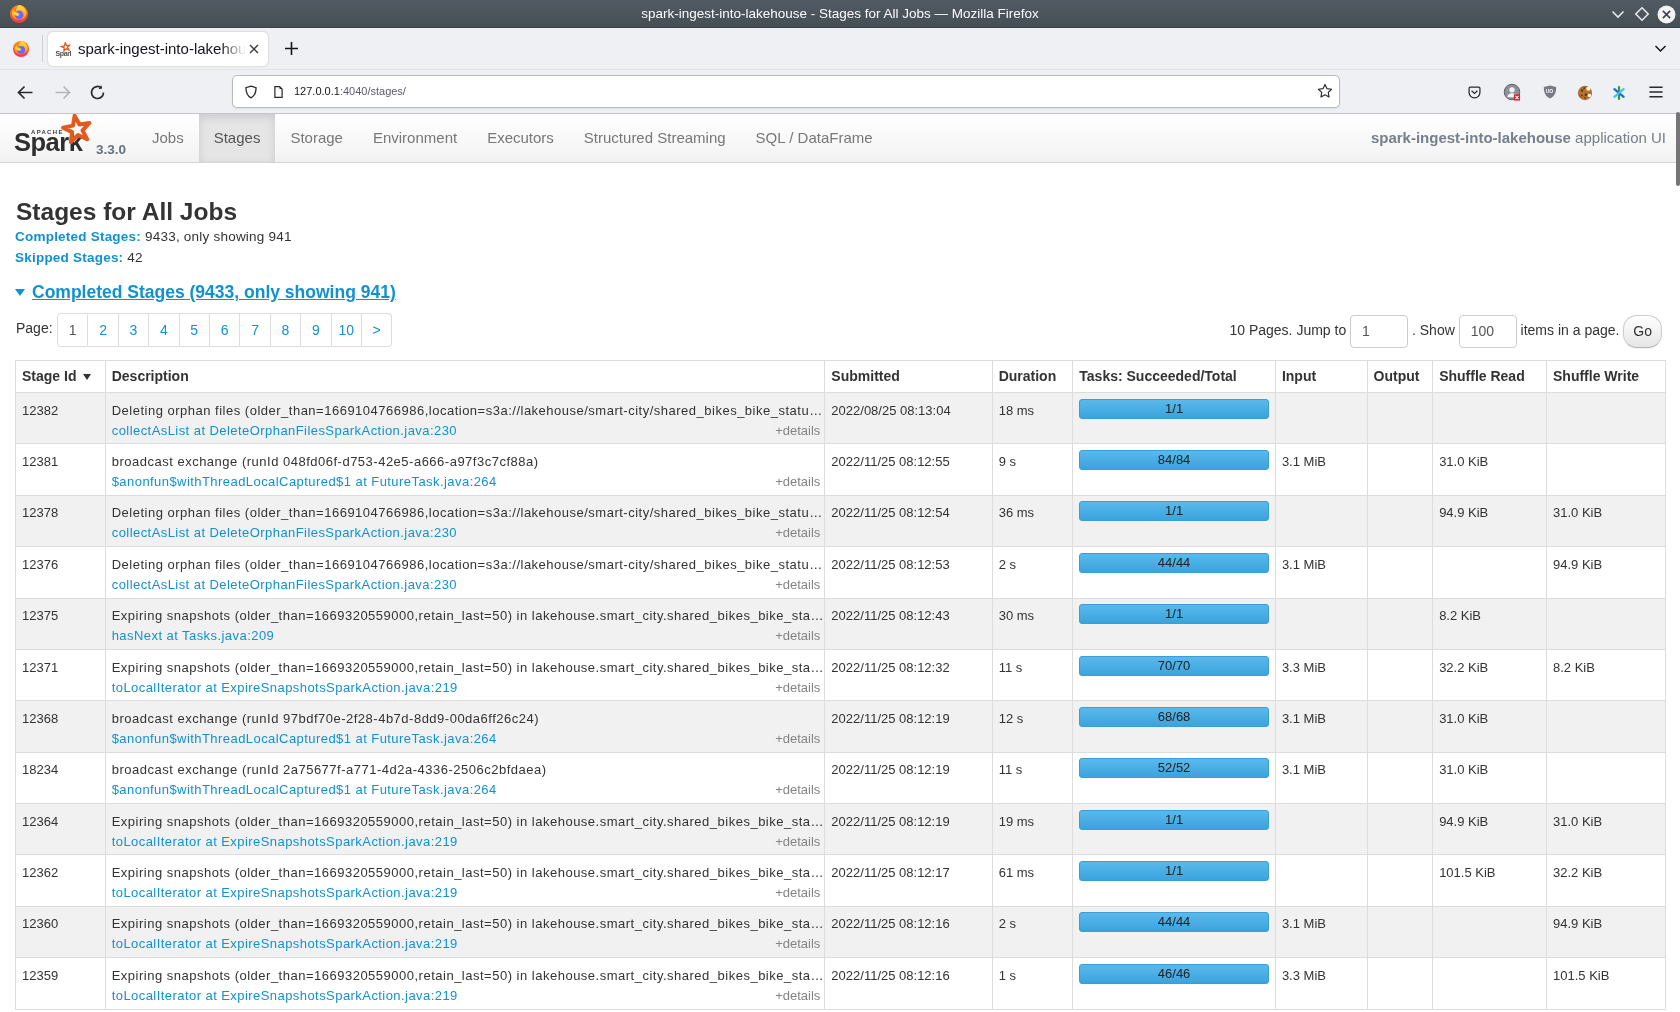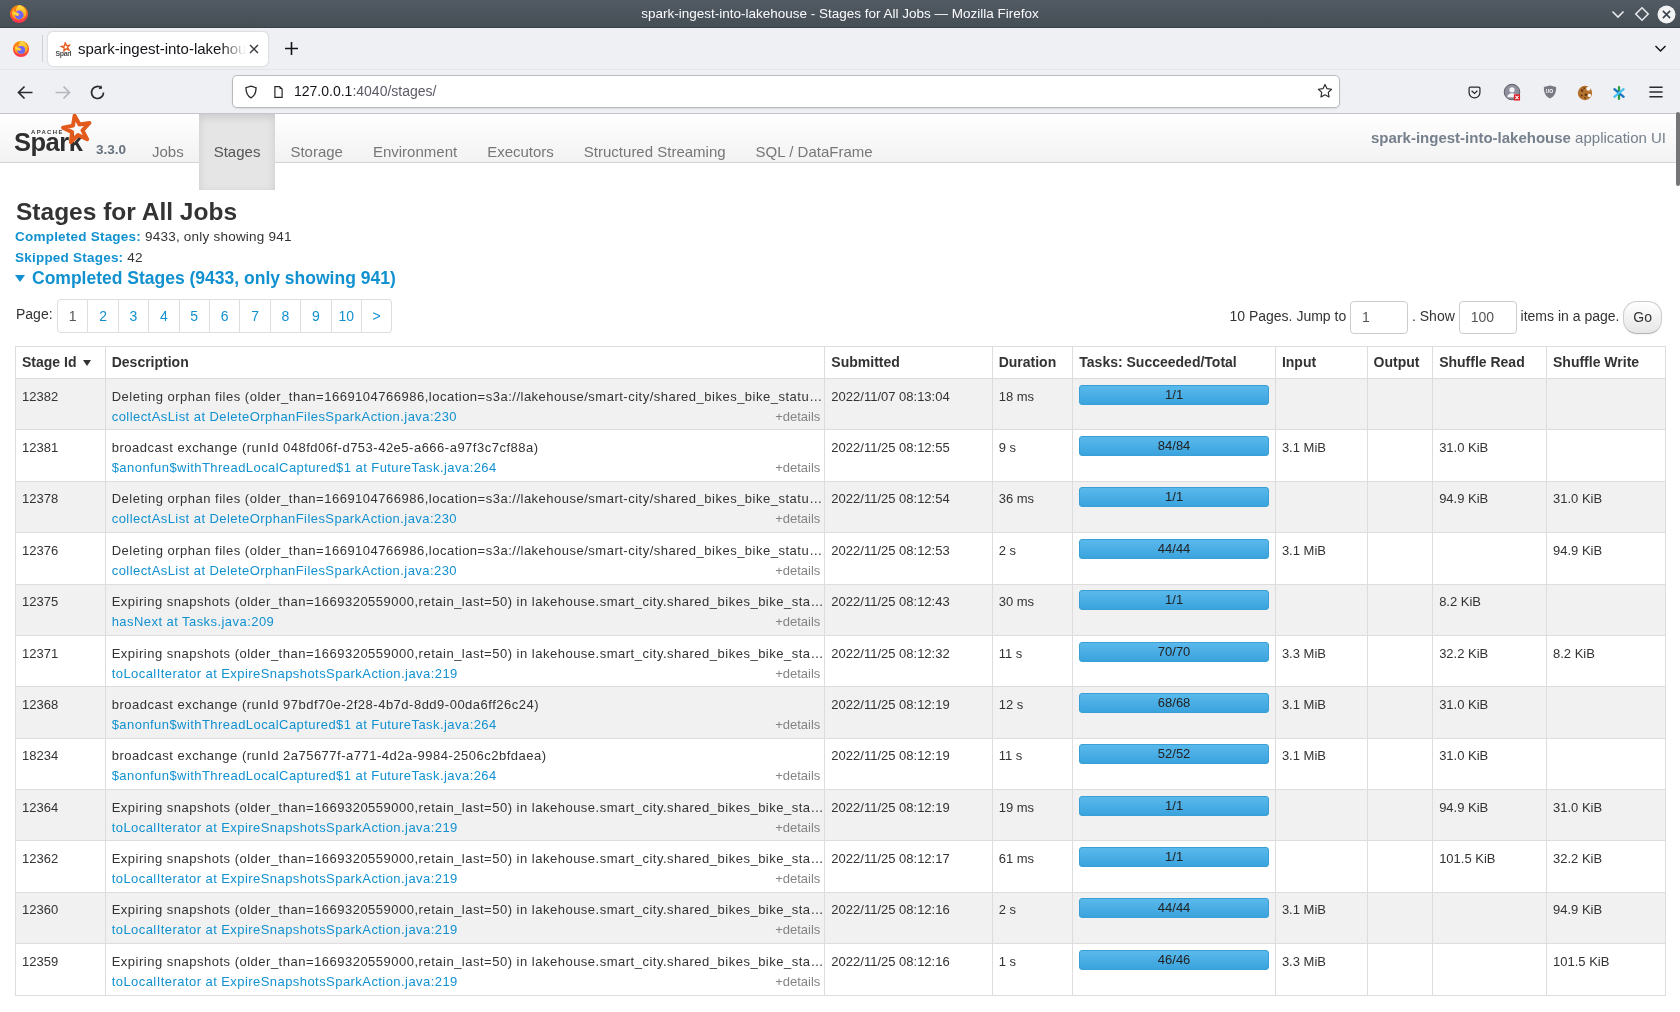--- a/index.html
+++ b/index.html
@@ -19,40 +19,40 @@
 .tab .fav { position:absolute; left:7px; top:10px; }
 .tab .label { position:absolute; left:30px; top:0; width:168px; height:34px; line-height:34px; font-size:15px; color:#15141a; white-space:nowrap; overflow:hidden;
   -webkit-mask-image:linear-gradient(90deg,#000 85%,transparent); mask-image:linear-gradient(90deg,#000 85%,transparent); }
 .tab .close { position:absolute; right:6px; top:9px; }
 .newtab { position:absolute; left:283px; top:12px; }
 .alltabs { position:absolute; right:12px; top:13px; }
 
 .toolbar { height:43px; background:#eff0f3; border-bottom:1px solid #c5c6cc; position:relative; }
 .navbtn { position:absolute; top:13px; }
 .urlbar { position:absolute; left:232px; top:5px; width:1106px; height:31px; background:#fff; border:1px solid #b9bac0; border-radius:5px; box-shadow:0 1px 2px rgba(0,0,0,.08); }
-.urlbar .txt { position:absolute; left:61px; top:0; height:31px; line-height:31px; font-size:14px; color:#15141a; }
+.urlbar .txt { position:absolute; left:61px; top:0; height:31px; line-height:31px; font-size:11px; color:#15141a; }
 .urlbar .txt .dim { color:#5b5b66; }
 .ticon { position:absolute; top:6px; }
 
 
 .page { height:898px; overflow:hidden; position:relative; }
 .navbar { height:48px; background:linear-gradient(#ffffff,#f2f2f2); border-bottom:1px solid #d4d4d4; position:relative; }
 .navbar ul { list-style:none; position:absolute; left:137px; top:0; height:48px; display:flex; }
-.navbar li a { display:block; padding:14px 15px; line-height:48px; font-size:15px; color:#777; text-decoration:none; }
+.navbar li a { display:block; padding:0 15px; line-height:48px; font-size:15px; color:#777; text-decoration:none; }
 .navbar li.active a { background:#e5e5e5; color:#555; box-shadow:inset 0 3px 8px rgba(0,0,0,.12); }
 .appname { position:absolute; right:14px; top:0; line-height:48px; font-size:15px; color:#75808c; }
 .appname b { color:#75808c; }
 .sparklogo { position:absolute; left:14px; top:0px; }
 .version { position:absolute; left:96px; top:28px; font-size:13.5px; font-weight:bold; color:#66717d; }
 
 .container { padding:0 15px; color:#333; }
 h3.pagetitle { font-size:24.5px; line-height:28px; font-weight:bold; color:#333; margin-top:35px; margin-left:1px; }
 .summary { margin-top:0; font-size:13.5px; line-height:21px; letter-spacing:0.22px; }
 .summary a { color:#1191d0; font-weight:bold; text-decoration:none; }
-.collapseh { font-size:17.5px; line-height:20px; font-weight:bold; color:#1191d0; }
+.collapseh { margin-top:14px; font-size:17.5px; line-height:20px; font-weight:bold; color:#1191d0;text-decoration:underline; }
 .collapseh .caret { display:inline-block; width:0; height:0; border-left:5px solid transparent; border-right:5px solid transparent; border-top:7px solid #1191d0; margin-right:7px; vertical-align:2px; }
 
 .pagerow { margin-top:11px; height:34px; position:relative; font-size:14px; color:#333; }
 .pagerow .plabel { position:absolute; left:1px; top:7px; }
 .pager { position:absolute; left:42px; top:0; display:flex; list-style:none; }
 .pager li { border:1px solid #ddd; border-left:none; background:#fff; }
 .pager li:first-child { border-left:1px solid #ddd; border-radius:4px 0 0 4px; }
 .pager li:last-child { border-radius:0 4px 4px 0; }
 .pager li a { display:block; padding:6px 0; width:29.4px; text-align:center; color:#1191d0; text-decoration:none; font-size:14px; line-height:20px; }
 .pager li.cur a { color:#555; }
@@ -307,21 +307,21 @@
             <th>Shuffle Write</th>
         </tr>
       </thead>
       <tbody id="tbody">
 <tr class="odd">
 <td>12382</td>
 <td>
               <div class="d1">Deleting orphan files (older_than=1669104766986,location=s3a://lakehouse/smart-city/shared_bikes_bike_statu…</div>
               <div class="d2"><span class="det">+details</span><a>collectAsList at DeleteOrphanFilesSparkAction.java:230</a></div>
             </td>
-<td>2022/11/07 08:13:04</td>
+<td>2022/08/25 08:13:04</td>
 <td>18 ms</td>
 <td>
               <div class="bar">1/1</div>
             </td>
 <td></td>
 <td></td>
 <td></td>
 <td></td>
 </tr>
 <tr>
@@ -416,21 +416,21 @@
               <div class="bar">68/68</div>
             </td>
 <td>3.1 MiB</td>
 <td></td>
 <td>31.0 KiB</td>
 <td></td>
 </tr>
 <tr>
 <td>18234</td>
 <td>
-              <div class="d1">broadcast exchange (runId 2a75677f-a771-4d2a-9984-2506c2bfdaea)</div>
+              <div class="d1">broadcast exchange (runId 2a75677f-a771-4d2a-4336-2506c2bfdaea)</div>
               <div class="d2"><span class="det">+details</span><a>$anonfun$withThreadLocalCaptured$1 at FutureTask.java:264</a></div>
             </td>
 <td>2022/11/25 08:12:19</td>
 <td>11 s</td>
 <td>
               <div class="bar">52/52</div>
             </td>
 <td>3.1 MiB</td>
 <td></td>
 <td>31.0 KiB</td>

